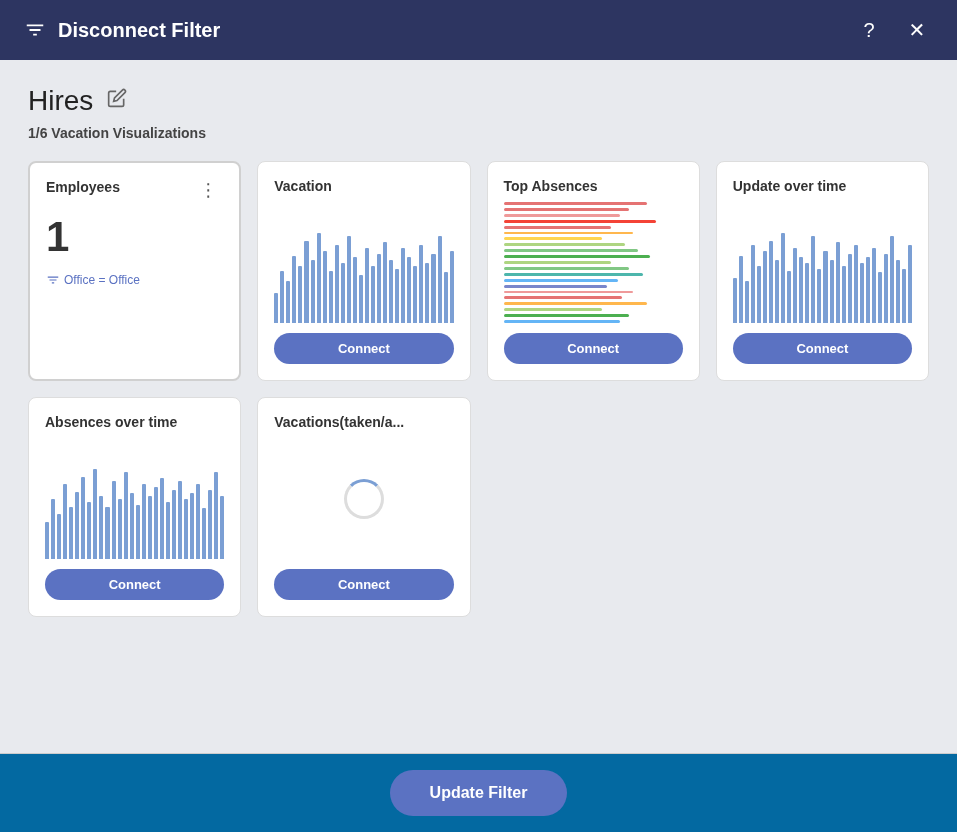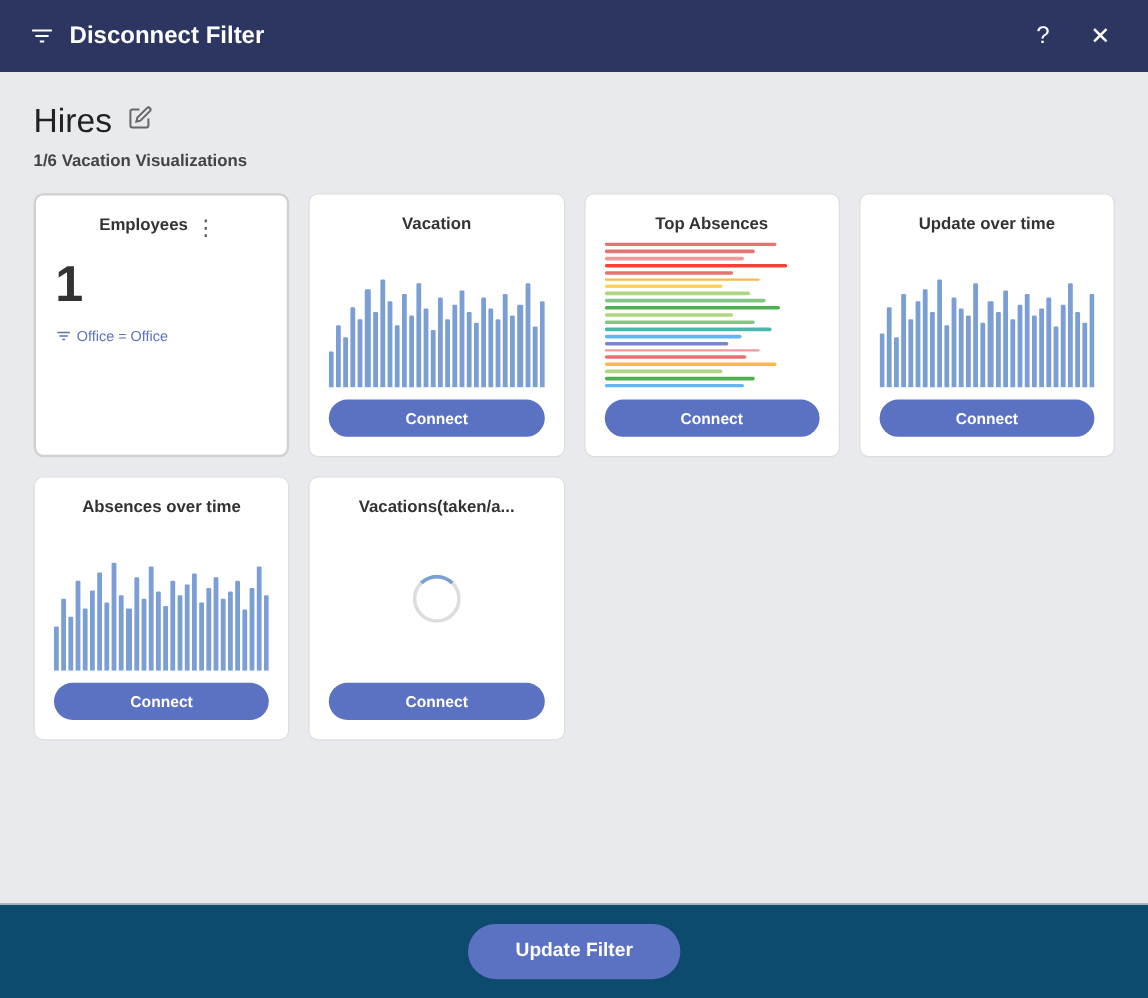--- a/index.html
+++ b/index.html
@@ -127,21 +127,21 @@
       position: relative;
       border: 1px solid #ddd;
     }
 
     .vis-card.connected {
       border: 2px solid #d0d0d0;
     }
 
     .card-header {
       display: flex;
-      justify-content: center;
+      justify-content: space-between;
       align-items: flex-start;
       margin-bottom: 8px;
     }
 
     .card-title {
       font-size: 14px;
       font-weight: 600;
       color: #333;
     }
 
@@ -261,21 +261,21 @@
       border: 3px solid #ddd;
       border-top-color: #7b9fd4;
       border-radius: 50%;
     }
 
     
     .modal-footer {
       padding: 16px;
       display: flex;
       justify-content: center;
-      background: #0c4a6e;
+      background: #0369a1;
       border-top: 1px solid #ccc;
     }
 
     .update-filter-btn {
       background: #5b72c2;
       color: white;
       border: none;
       border-radius: 24px;
       padding: 14px 40px;
       font-size: 16px;

